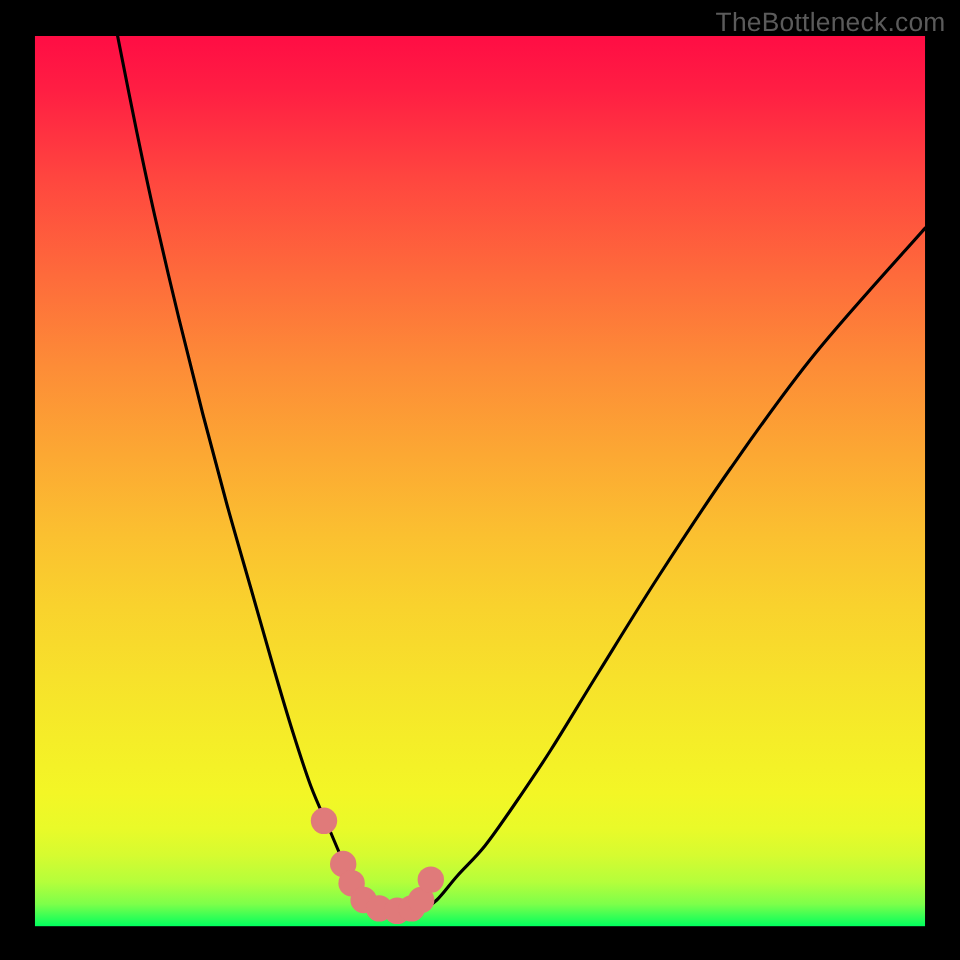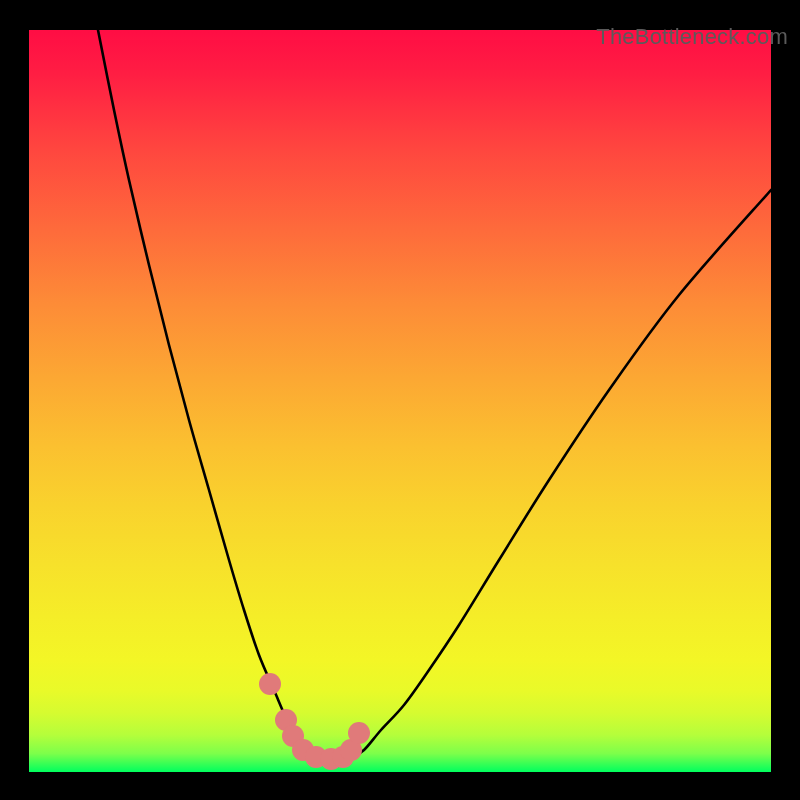--- a/index.html
+++ b/index.html
@@ -37,21 +37,21 @@
       #f3f626 85%,
       #e9fa29 89%,
       #d6fb30 92%,
       #b5fe3b 95%,
       #7dff4a 97.5%,
       #00ff5e 100%
     );
   }
   .watermark {
     position: absolute;
-    top: 24px;
+    top: 6px;
     right: 12px;
     color: #5b5b5b;
     font-size: 22px;
     font-weight: 500;
     letter-spacing: 0.2px;
     user-select: none;
   }
   svg.curve {
     position: absolute;
     left: 0; top: 0;

